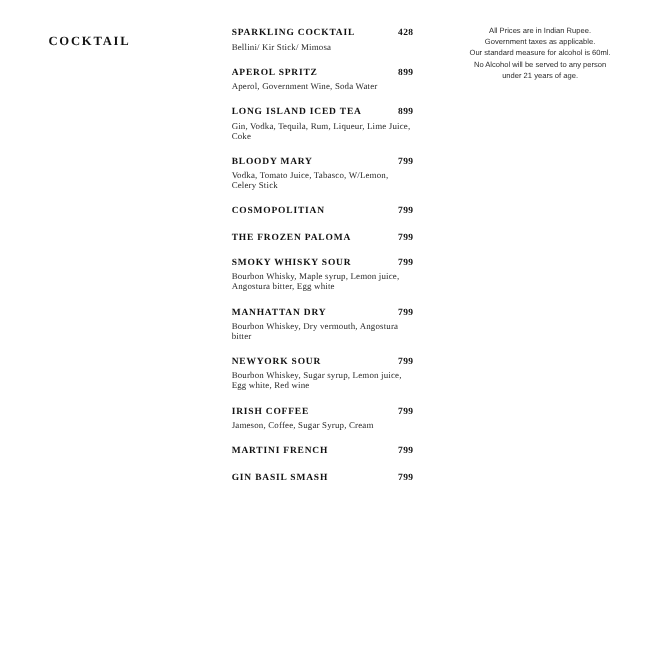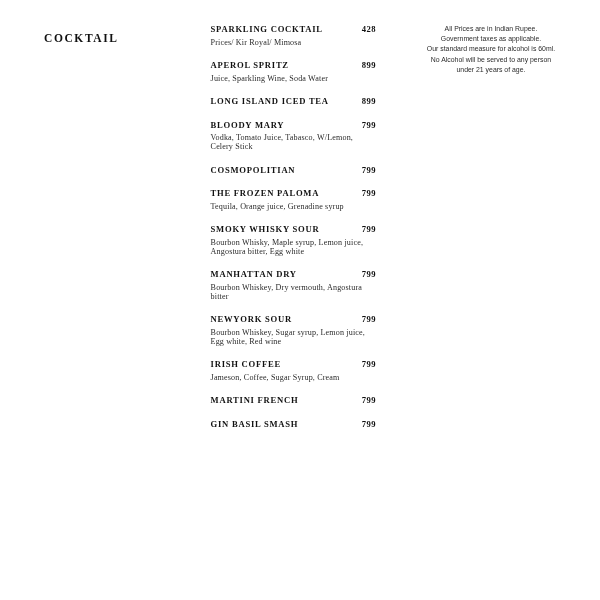--- a/index.html
+++ b/index.html
@@ -87,54 +87,54 @@
 <div class="page">
 
   <div class="menu-title">COCKTAIL</div>
 
   <div class="items">
       <div class="item">
         <div class="item-head">
           <span class="item-name">SPARKLING COCKTAIL</span>
           <span class="item-price">428</span>
         </div>
-        <div class="item-desc">Prices/ Kir Royal/ Mimosa</div>
+        <div class="item-desc">Bellini/ Kir Stick/ Mimosa</div>
       </div>
       <div class="item">
         <div class="item-head">
           <span class="item-name">APEROL SPRITZ</span>
           <span class="item-price">899</span>
         </div>
-        <div class="item-desc">Juice, Sparkling Wine, Soda Water</div>
+        <div class="item-desc">Aperol, Government Wine, Soda Water</div>
       </div>
       <div class="item">
         <div class="item-head">
           <span class="item-name">LONG ISLAND ICED TEA</span>
           <span class="item-price">899</span>
         </div>
+        <div class="item-desc">Gin, Vodka, Tequila, Rum, Liqueur, Lime Juice, Coke</div>
       </div>
       <div class="item">
         <div class="item-head">
           <span class="item-name">BLOODY MARY</span>
           <span class="item-price">799</span>
         </div>
         <div class="item-desc">Vodka, Tomato Juice, Tabasco, W/Lemon, Celery Stick</div>
       </div>
       <div class="item">
         <div class="item-head">
           <span class="item-name">COSMOPOLITIAN</span>
           <span class="item-price">799</span>
         </div>
       </div>
       <div class="item">
         <div class="item-head">
           <span class="item-name">THE FROZEN PALOMA</span>
           <span class="item-price">799</span>
         </div>
-        <div class="item-desc">Tequila, Orange juice, Grenadine syrup</div>
       </div>
       <div class="item">
         <div class="item-head">
           <span class="item-name">SMOKY WHISKY SOUR</span>
           <span class="item-price">799</span>
         </div>
         <div class="item-desc">Bourbon Whisky, Maple syrup, Lemon juice, Angostura bitter, Egg white</div>
       </div>
       <div class="item">
         <div class="item-head">

